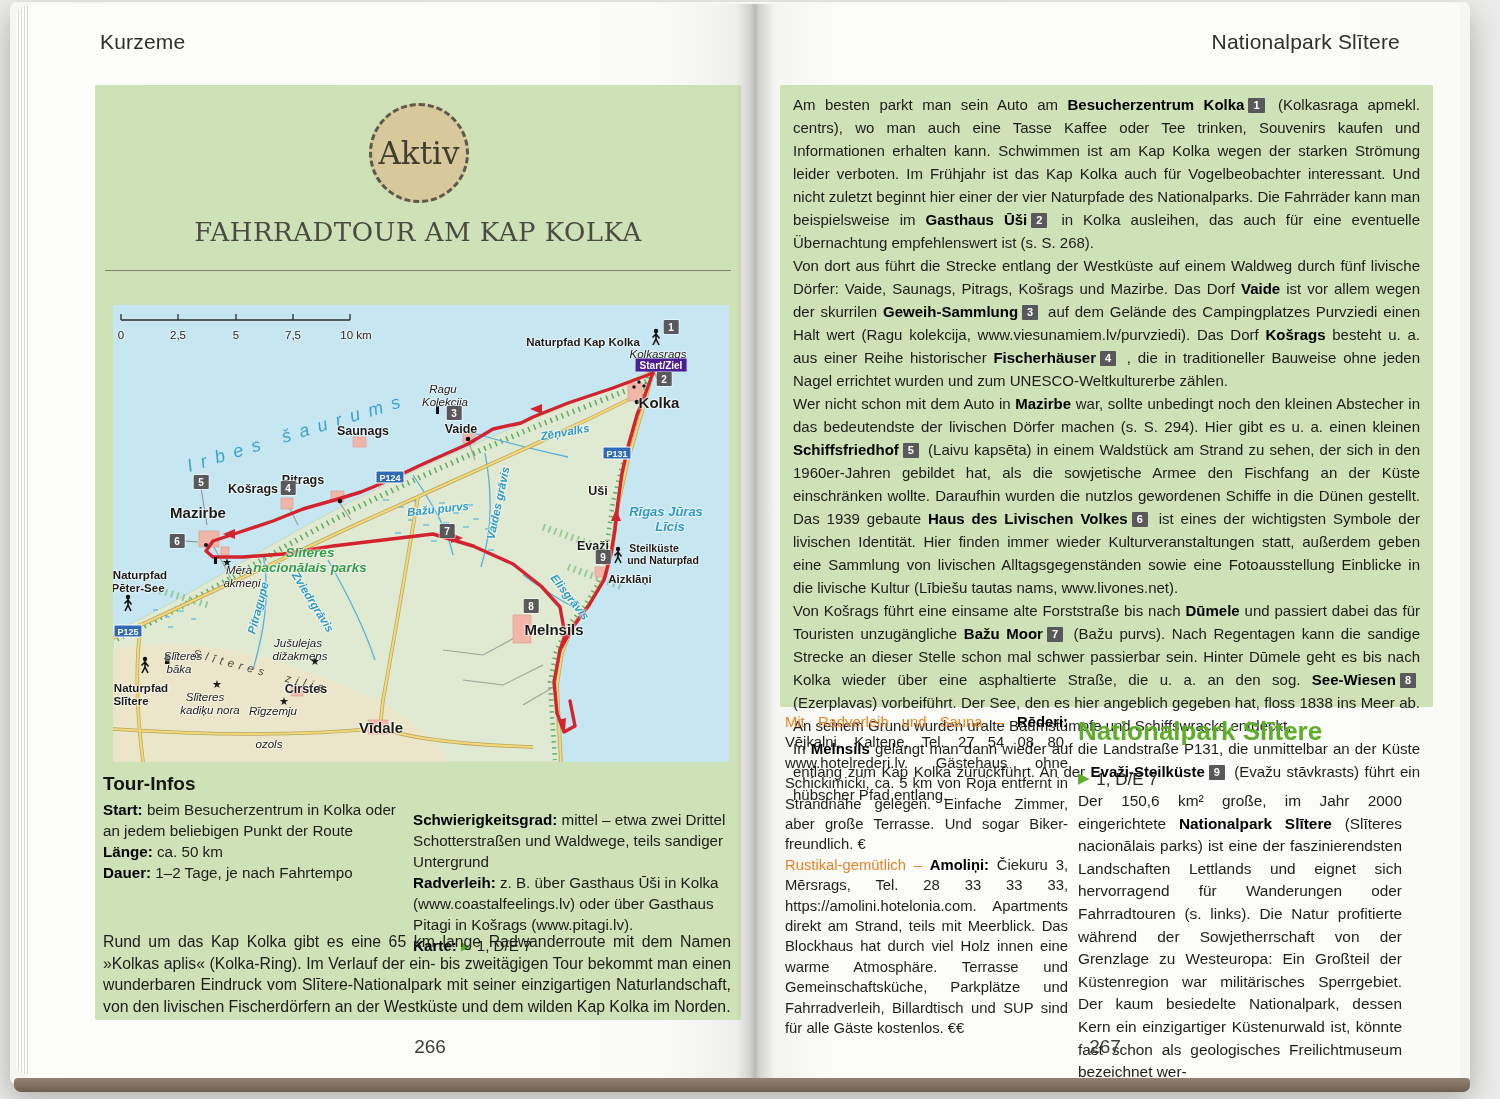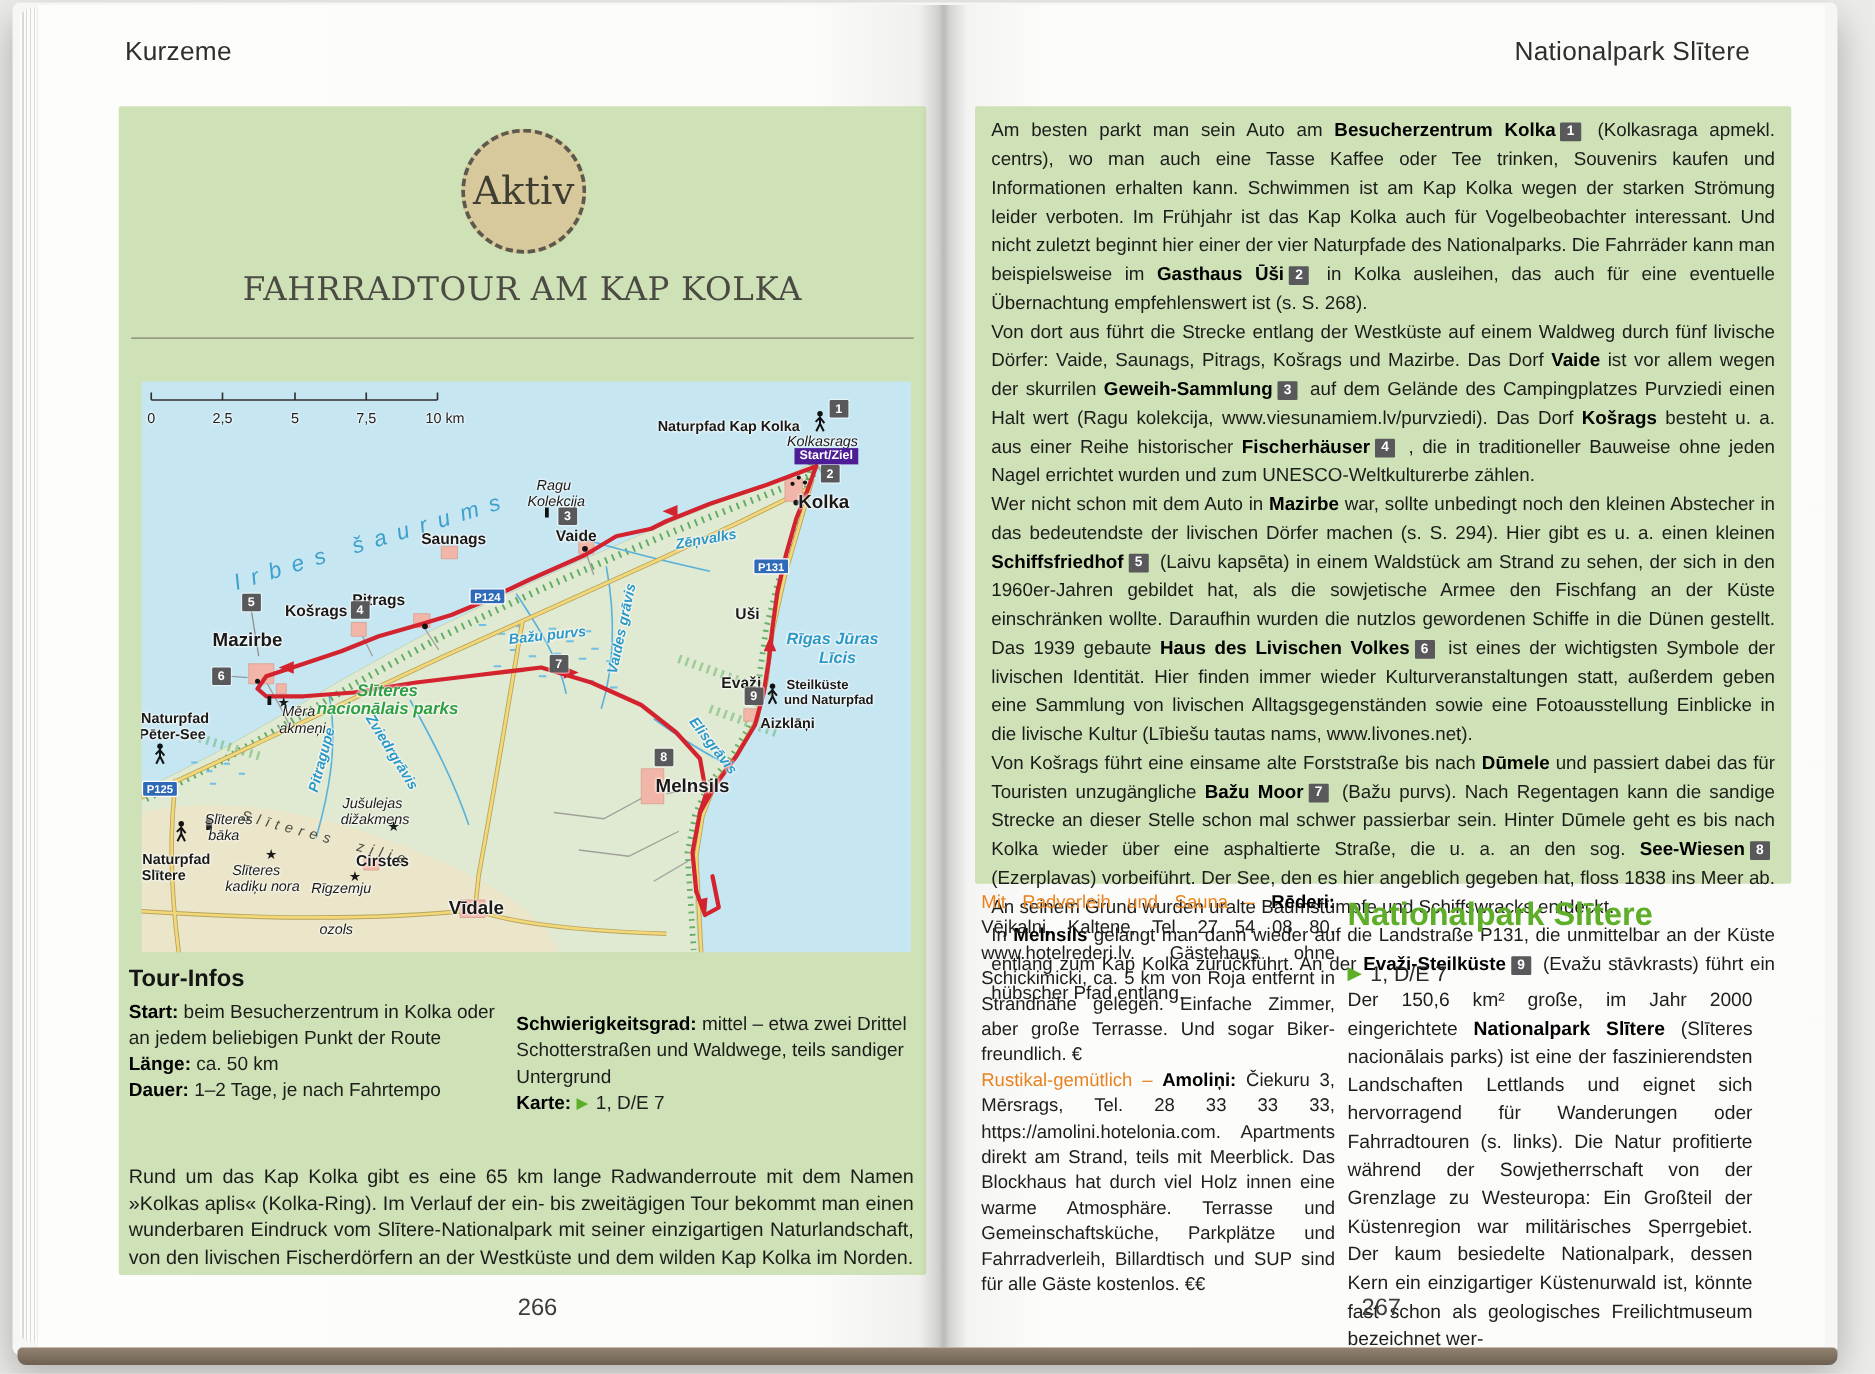--- a/index.html
+++ b/index.html
@@ -283,20 +283,21 @@
       </div>
 
       <div class="abs tourhead" style="left:8px;top:688px;">Tour-Infos</div>
       <div class="abs tour-col" style="left:8px;top:714px;width:300px;">
           <p class="rich-p"><strong>Start:</strong> beim Besucherzentrum in Kolka oder an jedem beliebigen Punkt der Route</p>
           <p class="rich-p"><strong>Länge:</strong> ca. 50 km</p>
           <p class="rich-p"><strong>Dauer:</strong> 1–2 Tage, je nach Fahrtempo</p>
         </div>
       <div class="abs tour-col" style="left:318px;top:688px;width:318px;margin-top:36px;">
           <p class="rich-p"><strong>Schwierigkeitsgrad:</strong> mittel – etwa zwei Drittel Schotterstraßen und Waldwege, teils sandiger Untergrund</p>
+          <p class="rich-p"><strong>Radverleih:</strong> z. B. über Gasthaus Ūši in Kolka (www.coastalfeelings.lv) oder über Gasthaus Pitagi in Košrags (www.pitagi.lv).</p>
           <p class="rich-p"><strong>Karte: </strong><span class="tri">▶</span> 1, D/E 7</p>
         </div>
 
       <div class="abs intro" style="left:8px;top:846px;width:628px;">Rund um das Kap Kolka gibt es eine 65 km lange Radwanderroute mit dem Namen »Kolkas aplis« (Kolka-Ring). Im Verlauf der ein- bis zweitägigen Tour bekommt man einen wunderbaren Eindruck vom Slītere-Nationalpark mit seiner einzigartigen Naturlandschaft, von den livischen Fischerdörfern an der Westküste und dem wilden Kap Kolka im Norden.</div>
     </div>
 
     <div class="abs pagenum" style="left:345px;top:1032px;">266</div>
   </div>
 
   <div class="page page-right">

